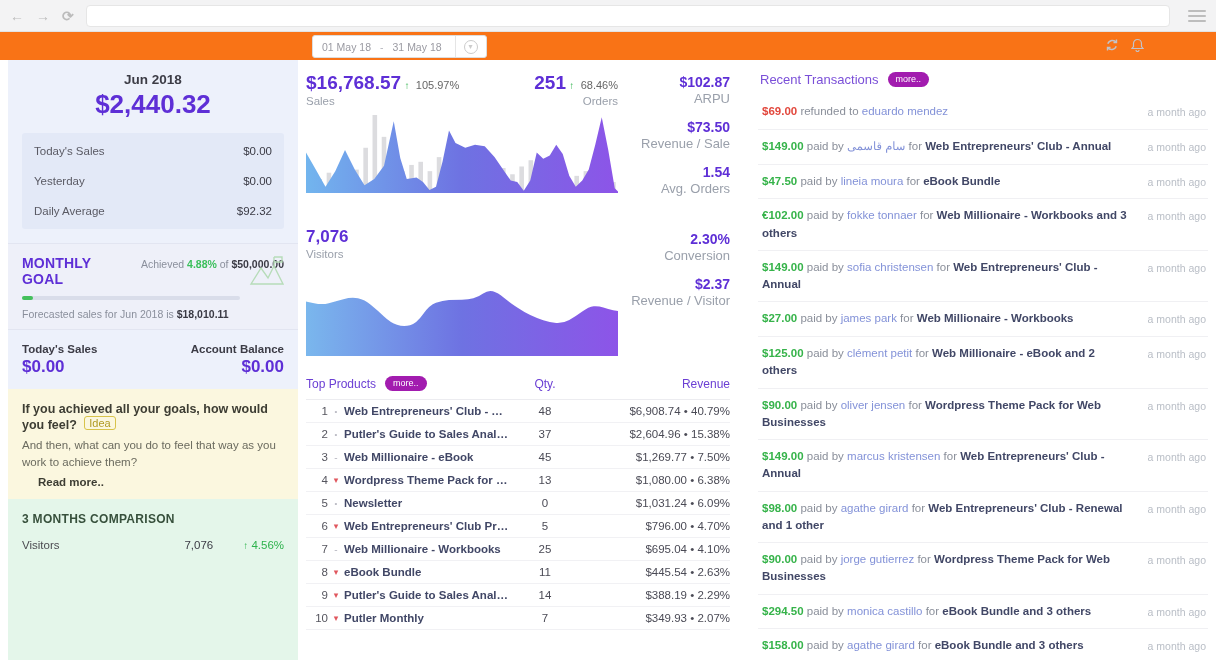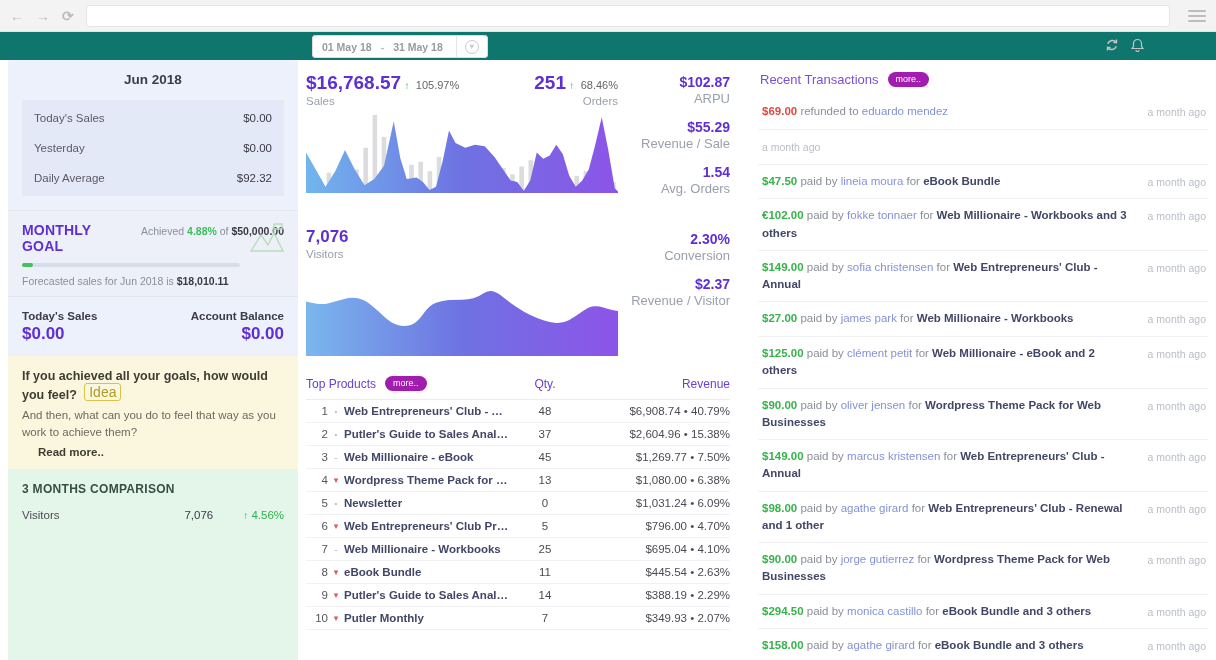--- a/index.html
+++ b/index.html
@@ -9,21 +9,21 @@
   
   .browser-bar { height:32px; background:#f3f3f4; border-bottom:1px solid #e3e3e3;
     display:flex; align-items:center; padding:0 10px; gap:12px; }
   .nav-btn { color:#bcbcbc; font-size:14px; font-weight:bold; cursor:default; }
   .url-input { flex:1; height:22px; background:#fff; border:1px solid #e6e6e6;
     border-radius:4px; outline:none; padding:0 8px; font-size:11px; }
   .menu-icon { width:18px; display:flex; flex-direction:column; gap:3px; margin-left:6px; }
   .menu-icon i { display:block; height:2px; background:#bdbdbd; border-radius:1px; }
 
   
-  .app-header { height:28px; position:relative; background:#0f766e;font-weight:bold; }
+  .app-header { height:28px; position:relative; background:#f97316; }
   .date-picker { position:absolute; left:312px; top:3px; height:23px; display:flex;
     align-items:center; background:#fff; border:1px solid #ddd; border-radius:3px;
     color:#9a9aa2; font-size:10.5px; }
   .date-picker .d { padding:0 9px; }
   .date-sep { color:#b5b5bd; }
   .dp-divider { width:1px; height:100%; background:#e5e5e5; margin-left:4px; }
   .dp-circle { width:14px; height:14px; border:1px solid #ccc; border-radius:50%;
     margin:0 8px; display:flex; align-items:center; justify-content:center;
     color:#ccc; font-size:8px; line-height:1; }
   .header-icons { position:absolute; right:72px; top:6px; display:flex; gap:12px;
@@ -53,21 +53,21 @@
   .goal-forecast { font-size:10.5px; color:#8a8f9c; }
   .goal-forecast b { color:#3a3a44; }
   .goal-icon { position:absolute; right:12px; top:10px; }
   .balances { display:flex; justify-content:space-between; padding:13px 14px 12px; }
   .balance-label { font-weight:bold; font-size:11.5px; color:#3c3c46; }
   .balance-value { font-weight:bold; font-size:17px; color:#5e2fd6; margin-top:2px; }
   .bal-right { text-align:right; }
   .idea-box { background:#fbf7df; padding:13px 14px 11px; }
   .idea-title { font-weight:bold; font-size:12.5px; color:#3d3d33; display:inline; }
   .idea-badge { display:inline-block; border:1px solid #d8c34a; color:#b09a23; border-radius:3px;
-    font-size:14px; padding:0 4px; margin-left:4px; vertical-align:2px; }
+    font-size:11px; padding:0 4px; margin-left:4px; vertical-align:2px; }
   .idea-body { font-size:11.5px; color:#6b6b5f; margin-top:5px; line-height:1.45; }
   .idea-link { font-weight:bold; font-size:11.5px; color:#3d3d33; margin-top:6px; cursor:pointer;padding-left:16px; }
   .compare-box { background:#e4f6ea; padding:13px 14px; flex:1; }
   .compare-title { font-weight:bold; font-size:12px; color:#37503c; letter-spacing:.3px; }
   .cmp-row { display:flex; padding:9px 0 0; font-size:11.5px; align-items:baseline; }
   .cmp-row { padding-top:13px; }
   .cmp-label { width:40%; color:#4c4c52; }
   .cmp-value { width:33%; text-align:right; color:#3a3a44; }
   .cmp-change { flex:1; text-align:right; color:#2db24c; }
   .cmp-change b { font-weight:normal; }
@@ -161,20 +161,21 @@
         <path d="M5 12 a1.5 1.5 0 0 0 3 0"></path>
       </svg>
     </span>
   </div>
 </div>
 
 <div class="content">
 
   <div class="sidebar">
     <div class="month-label">Jun 2018</div>
+    <div class="month-value">$2,440.32</div>
 
     <div class="side-card">
       <div class="side-row">
         <span>Today's Sales</span>
         <b>$0.00</b>
       </div>
       <div class="side-row">
         <span>Yesterday</span>
         <b>$0.00</b>
       </div>
@@ -306,21 +307,21 @@
             <rect x="97.79411764705883" y="86" width="1.4705882352941178" height="14" fill="#dcdcdf"></rect>
             <path d="M 0 100 L 0 48 L 3.125 70 L 6.25 92 L 9.375 72 L 12.5 45 L 15.625 70 L 18.75 90 L 21.875 82 L 25 65 L 28.125 8 L 30.208333333333336 55 L 32.29166666666667 82 L 35.41666666666667 80 L 37.5 86 L 39.583333333333336 96 L 41.66666666666667 92 L 43.75 60 L 45.833333333333336 20 L 47.91666666666667 36 L 51.04166666666667 42 L 54.16666666666667 38 L 57.29166666666667 40 L 60.41666666666667 54 L 63.54166666666667 72 L 65.625 84 L 67.70833333333334 86 L 69.79166666666667 97 L 71.875 84 L 73.95833333333334 48 L 76.04166666666667 56 L 78.125 52 L 80.20833333333334 38 L 82.29166666666667 50 L 84.375 78 L 86.45833333333334 92 L 88.54166666666667 84 L 90.625 70 L 92.70833333333334 38 L 94.79166666666667 3 L 96.875 45 L 98.95833333333334 94 L 100 98 L 100 100 Z" fill="url(#sales-chart-grad)"></path>
           </svg>
       </div>
       <div class="stats-col stats-top">
         <div class="stat-group">
           <div class="stat-val">$102.87</div>
           <div class="stat-lbl">ARPU</div>
         </div>
         <div class="stat-group">
-          <div class="stat-val">$55.29</div>
+          <div class="stat-val">$73.50</div>
           <div class="stat-lbl">Revenue / Sale</div>
         </div>
         <div class="stat-group">
           <div class="stat-val">1.54</div>
           <div class="stat-lbl">Avg. Orders</div>
         </div>
       </div>
     </div>
 
     <div class="mid-row">
@@ -440,20 +441,21 @@
     <div class="tx-head">
       <span>Recent Transactions</span>
       <span class="more-badge">more..</span>
     </div>
     <div id="tx-rows">
         <div class="tx-row">
           <div class="tx-text"><span class="tx-amount amt-red">$69.00</span><span class="tx-verb"> refunded to </span><span class="tx-name">eduardo mendez</span></div>
           <div class="tx-time">a month ago</div>
         </div>
         <div class="tx-row">
+          <div class="tx-text"><span class="tx-amount amt-green">$149.00</span><span class="tx-verb"> paid by </span><span class="tx-name">سام قاسمی</span><span class="tx-for"> for </span><span class="tx-product">Web Entrepreneurs' Club - Annual</span></div>
           <div class="tx-time">a month ago</div>
         </div>
         <div class="tx-row">
           <div class="tx-text"><span class="tx-amount amt-green">$47.50</span><span class="tx-verb"> paid by </span><span class="tx-name">lineia moura</span><span class="tx-for"> for </span><span class="tx-product">eBook Bundle</span></div>
           <div class="tx-time">a month ago</div>
         </div>
         <div class="tx-row">
           <div class="tx-text"><span class="tx-amount amt-green">€102.00</span><span class="tx-verb"> paid by </span><span class="tx-name">fokke tonnaer</span><span class="tx-for"> for </span><span class="tx-product">Web Millionaire - Workbooks and 3 others</span></div>
           <div class="tx-time">a month ago</div>
         </div>

